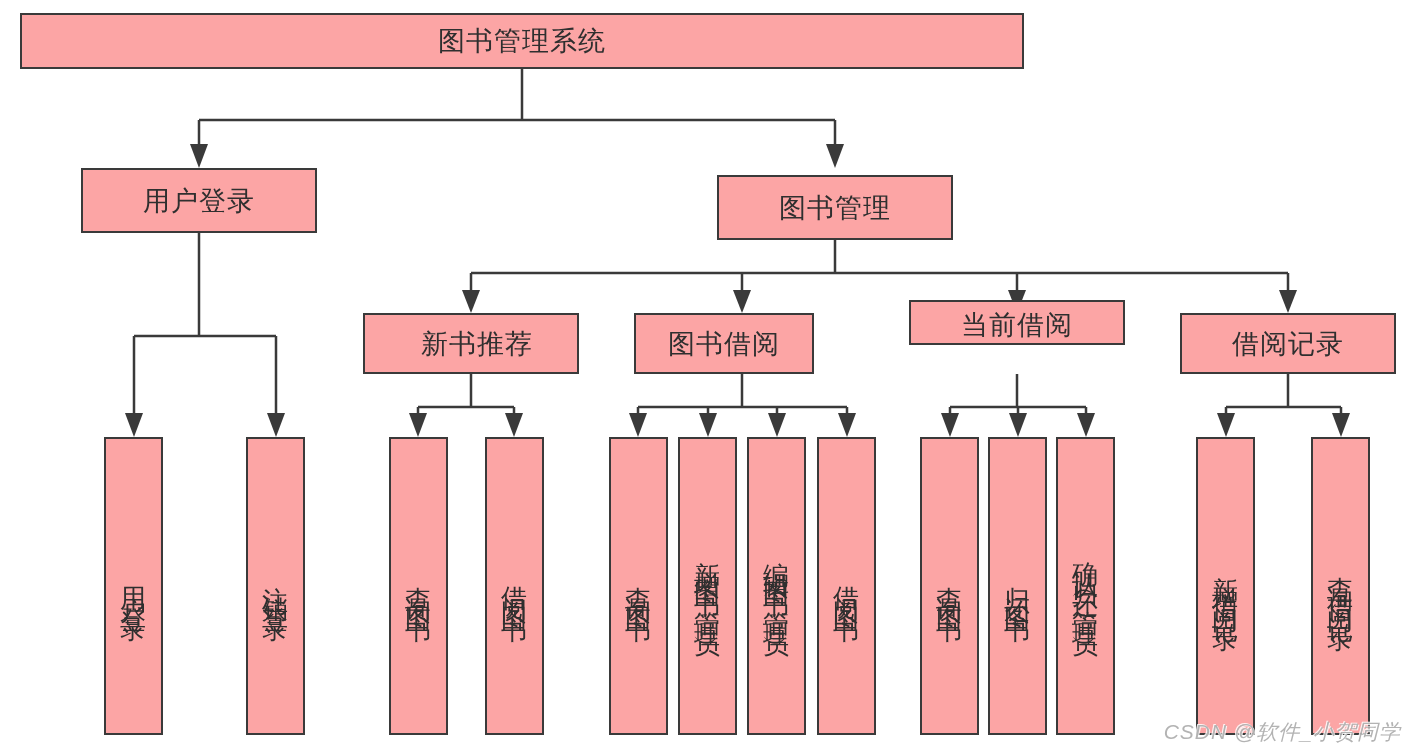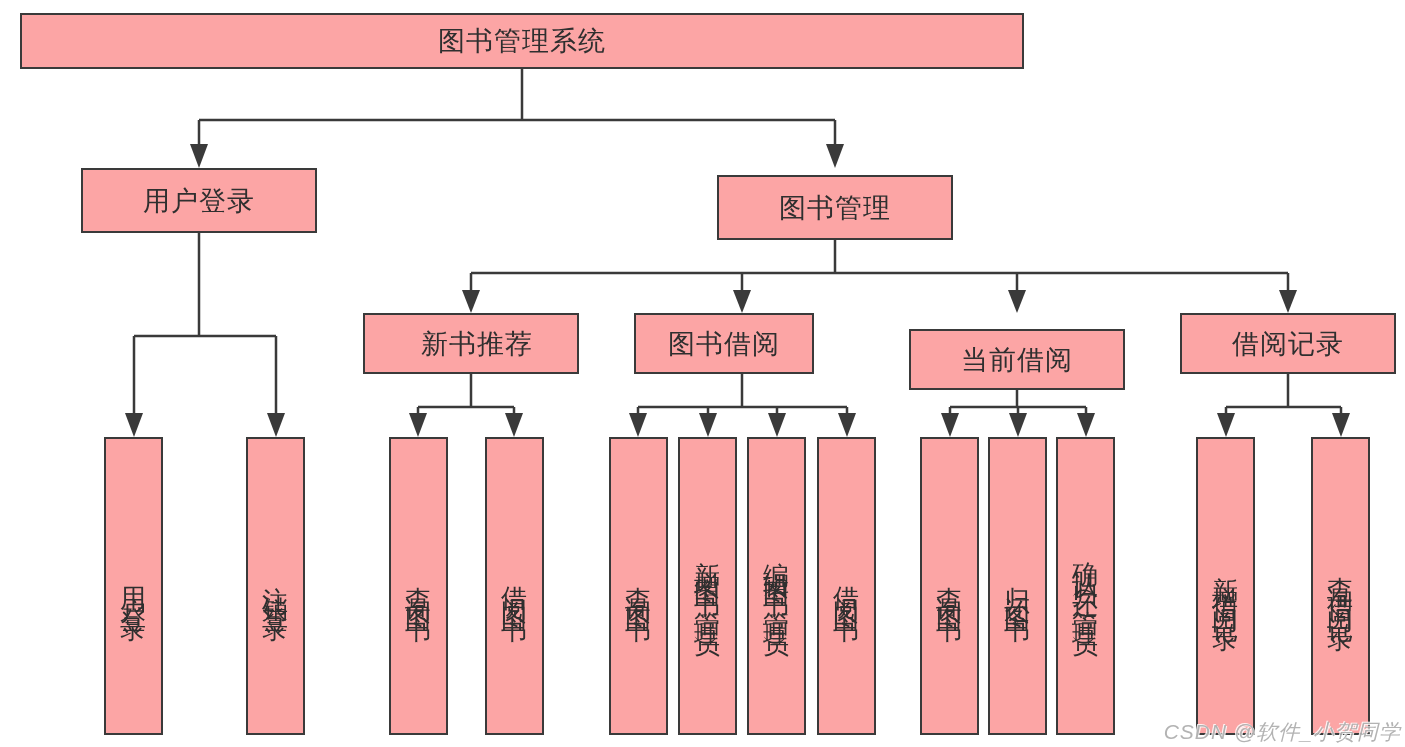--- a/index.html
+++ b/index.html
@@ -121,21 +121,21 @@
   <div class="node h-node" style="left:717px; top:168px; width:236px; height:65px;margin-top:7px;">
     <span class="lbl">图书管理</span>
   </div>
 
   <div class="node h-node" style="left:363px; top:313px; width:216px; height:61px;padding-left:12px;">
     <span class="lbl">新书推荐</span>
   </div>
   <div class="node h-node" style="left:634px; top:313px; width:180px; height:61px;">
     <span class="lbl">图书借阅</span>
   </div>
-  <div class="node h-node" style="left:909px; top:329px; width:216px; height:61px;">
+  <div class="node h-node" style="left:909px; top:300px; width:216px; height:45px;align-items:flex-end;">
     <span class="lbl">当前借阅</span>
   </div>
   <div class="node h-node" style="left:1180px; top:313px; width:216px; height:61px;">
     <span class="lbl">借阅记录</span>
   </div>
 
   <div class="node leaf" style="left:104px; top:437px; width:59px; height:298px;">
     <span class="lbl">用户登录</span>
   </div>
   <div class="node leaf" style="left:246px; top:437px; width:59px; height:298px;">

